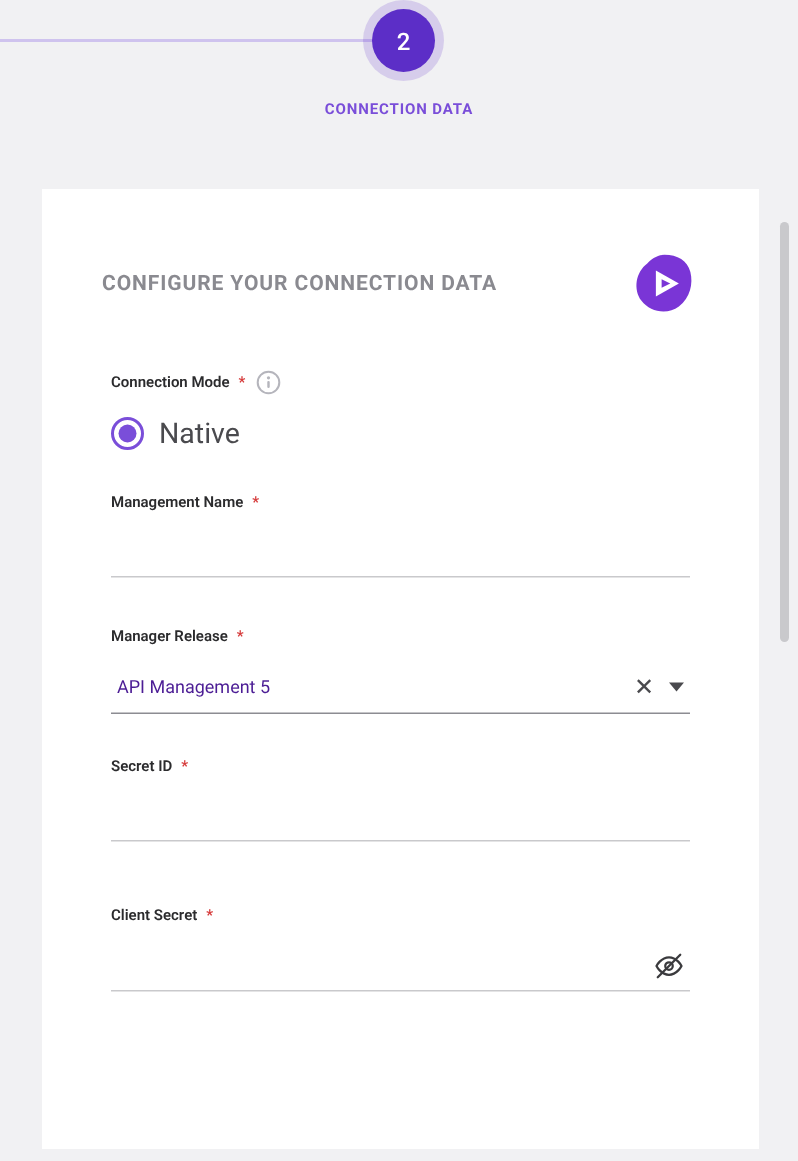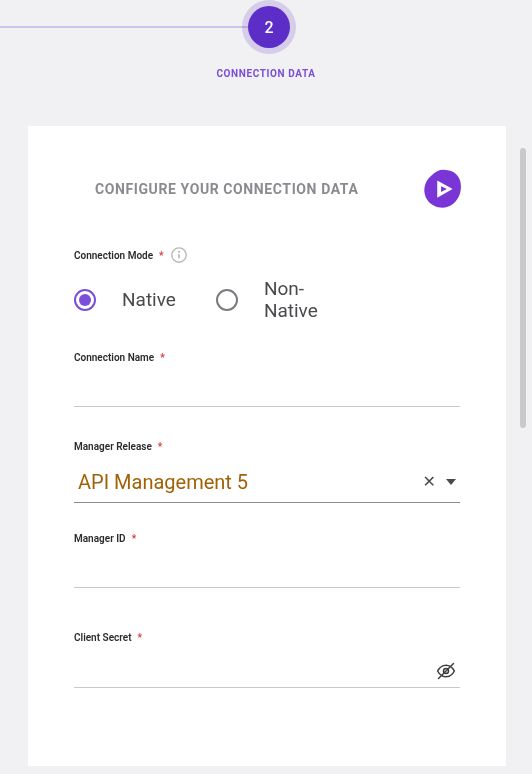--- a/index.html
+++ b/index.html
@@ -64,21 +64,20 @@
       width: 6px;
       height: 280px;
       background: #c9c9cc;
       border-radius: 3px;
     }
     .card-header {
       display: flex;
       align-items: center;
       justify-content: space-between;
       margin-bottom: 34px;
-      margin-left: 27px;
     }
     .card-title {
       color: #8a8a90;
       font-size: 14px;
       font-weight: 700;
       letter-spacing: 0.6px;
     }
     .logo-badge {
       width: 46px;
       height: 46px;
@@ -101,21 +100,21 @@
     }
     .radio-row {
       display: flex;
       gap: 40px;
       padding: 4px 6px 2px 6px;
       align-items: center;
     }
     .radio-item {
       display: flex;
       align-items: center;
-      gap: 26px;
+      gap: 10px;
       cursor: pointer;
     }
     .radio-outer {
       width: 22px;
       height: 22px;
       border-radius: 50%;
       border: 2px solid #7a4ed9;
       display: flex;
       align-items: center;
       justify-content: center;
@@ -149,22 +148,22 @@
       background: transparent;
     }
     .select-wrap {
       border-bottom: 1px solid #8c8c92;
       padding: 8px 4px 8px 4px;
       display: flex;
       align-items: center;
       justify-content: space-between;
     }
     .select-value {
-      font-size: 20px;
-      color: #a16207;
+      font-size: 12px;
+      color: #4c1d95;
     }
     .select-icons {
       display: flex;
       align-items: center;
       gap: 10px;
       color: #4a4a4e;
     }
     .clear-x {
       font-size: 16px;
       cursor: pointer;
@@ -221,30 +220,26 @@
           </svg>
       </span>
     </div>
     <div class="radio-row">
       <div class="radio-item checked">
         <span class="radio-outer">
             <span class="radio-inner"></span>
           </span>
         <span class="radio-label">Native</span>
       </div>
-      <div class="radio-item unchecked">
-        <span class="radio-outer"></span>
-        <span class="radio-label" style="max-width:70px">Non-Native</span>
-      </div>
     </div>
   </div>
 
   <div class="field-block inner-pad">
     <div class="field-label" style="margin-left:0">
-      <span>Connection Name</span>
+      <span>Management Name</span>
       <span class="req">*</span>
     </div>
     <div class="text-input-wrap">
       <input class="text-input" type="text" value="" style="">
     </div>
   </div>
 
   <div class="field-block inner-pad" style="margin-top:34px">
     <div class="field-label" style="margin-left:0">
       <span>Manager Release</span>
@@ -254,21 +249,21 @@
       <span class="select-value">API Management 5</span>
       <span class="select-icons">
         <span class="clear-x">✕</span>
         <span class="caret"></span>
       </span>
     </div>
   </div>
 
   <div class="field-block inner-pad" style="margin-top:30px">
     <div class="field-label" style="margin-left:0">
-      <span>Manager ID</span>
+      <span>Secret ID</span>
       <span class="req">*</span>
     </div>
     <div class="text-input-wrap">
       <input class="text-input" type="text" value="" style="">
     </div>
   </div>
 
   <div class="field-block inner-pad" style="margin-top:44px">
     <div class="field-label" style="margin-left:0">
       <span>Client Secret</span>

